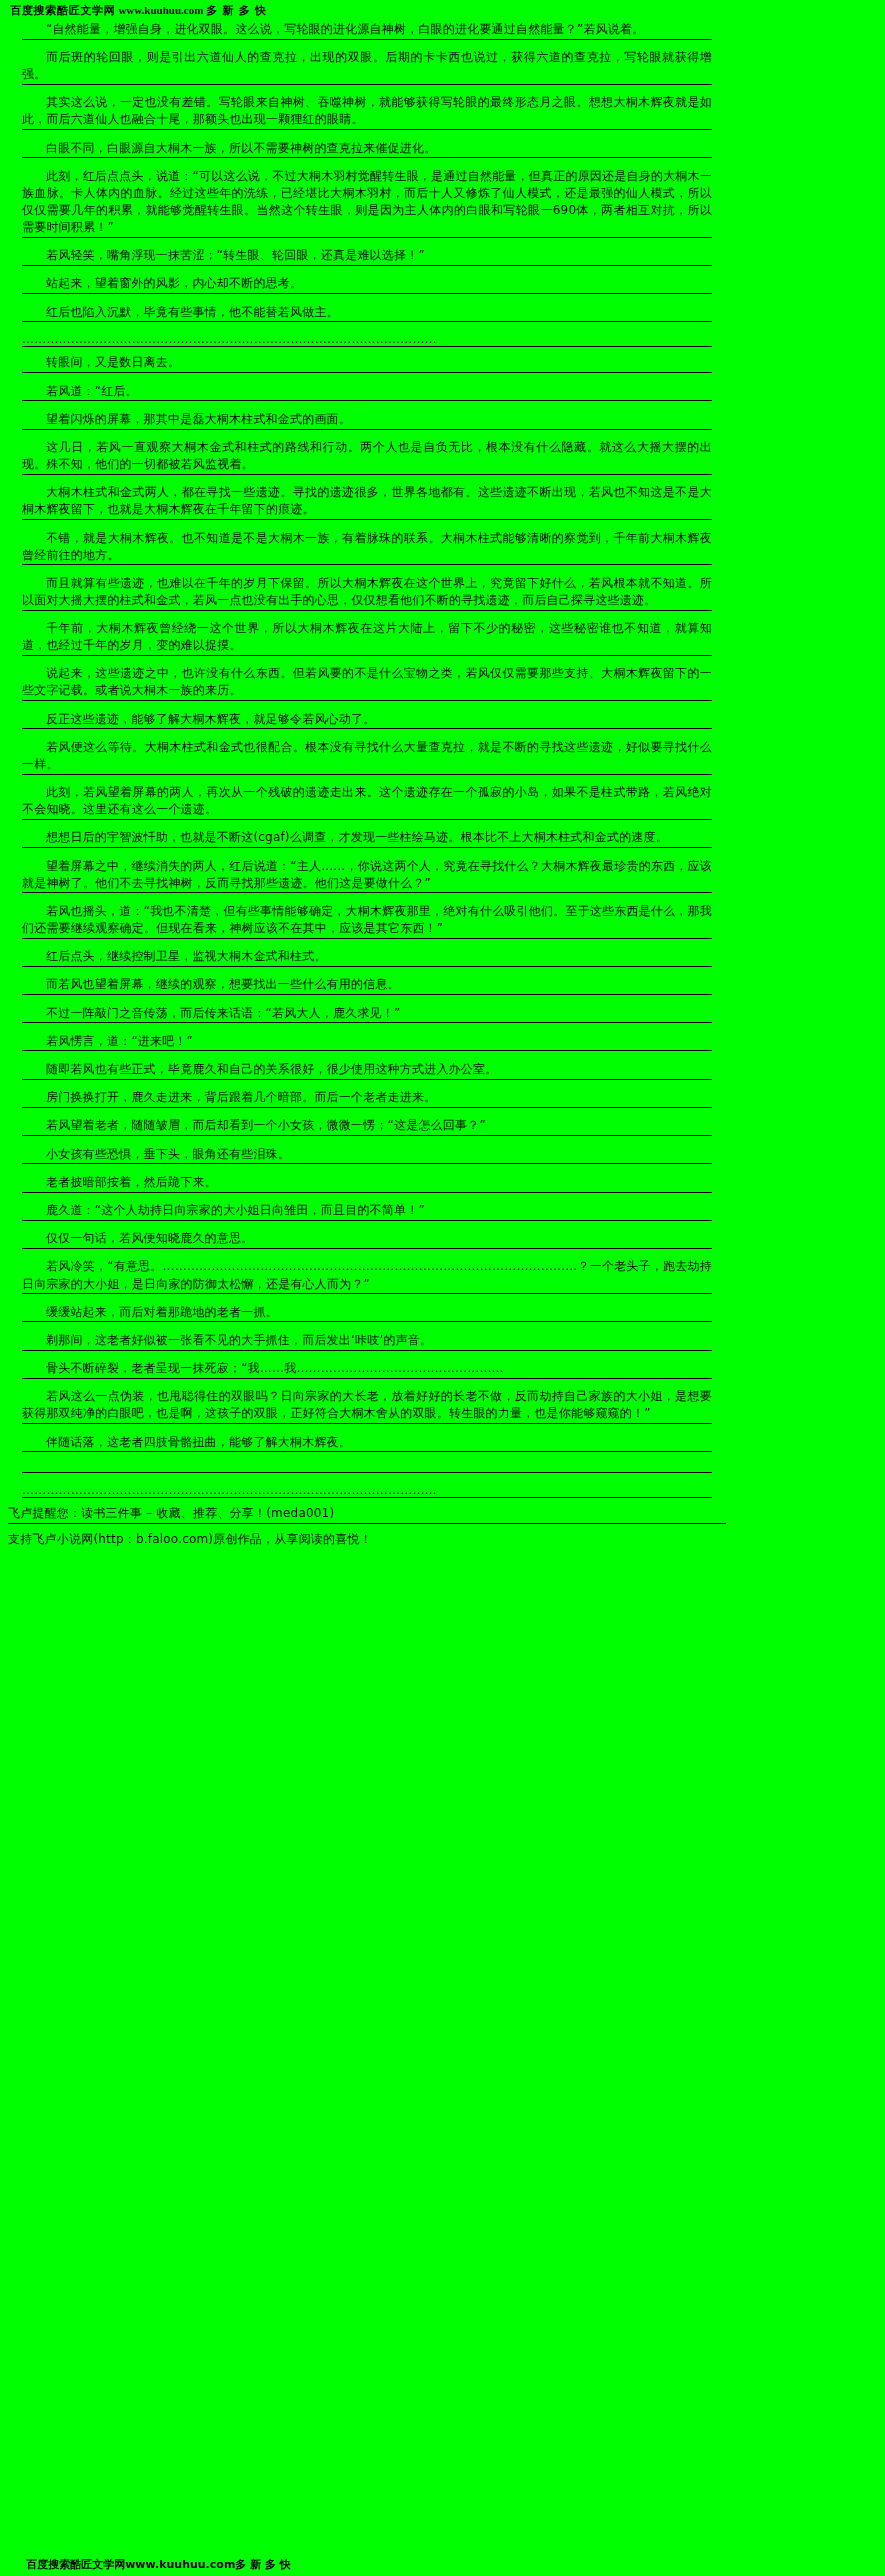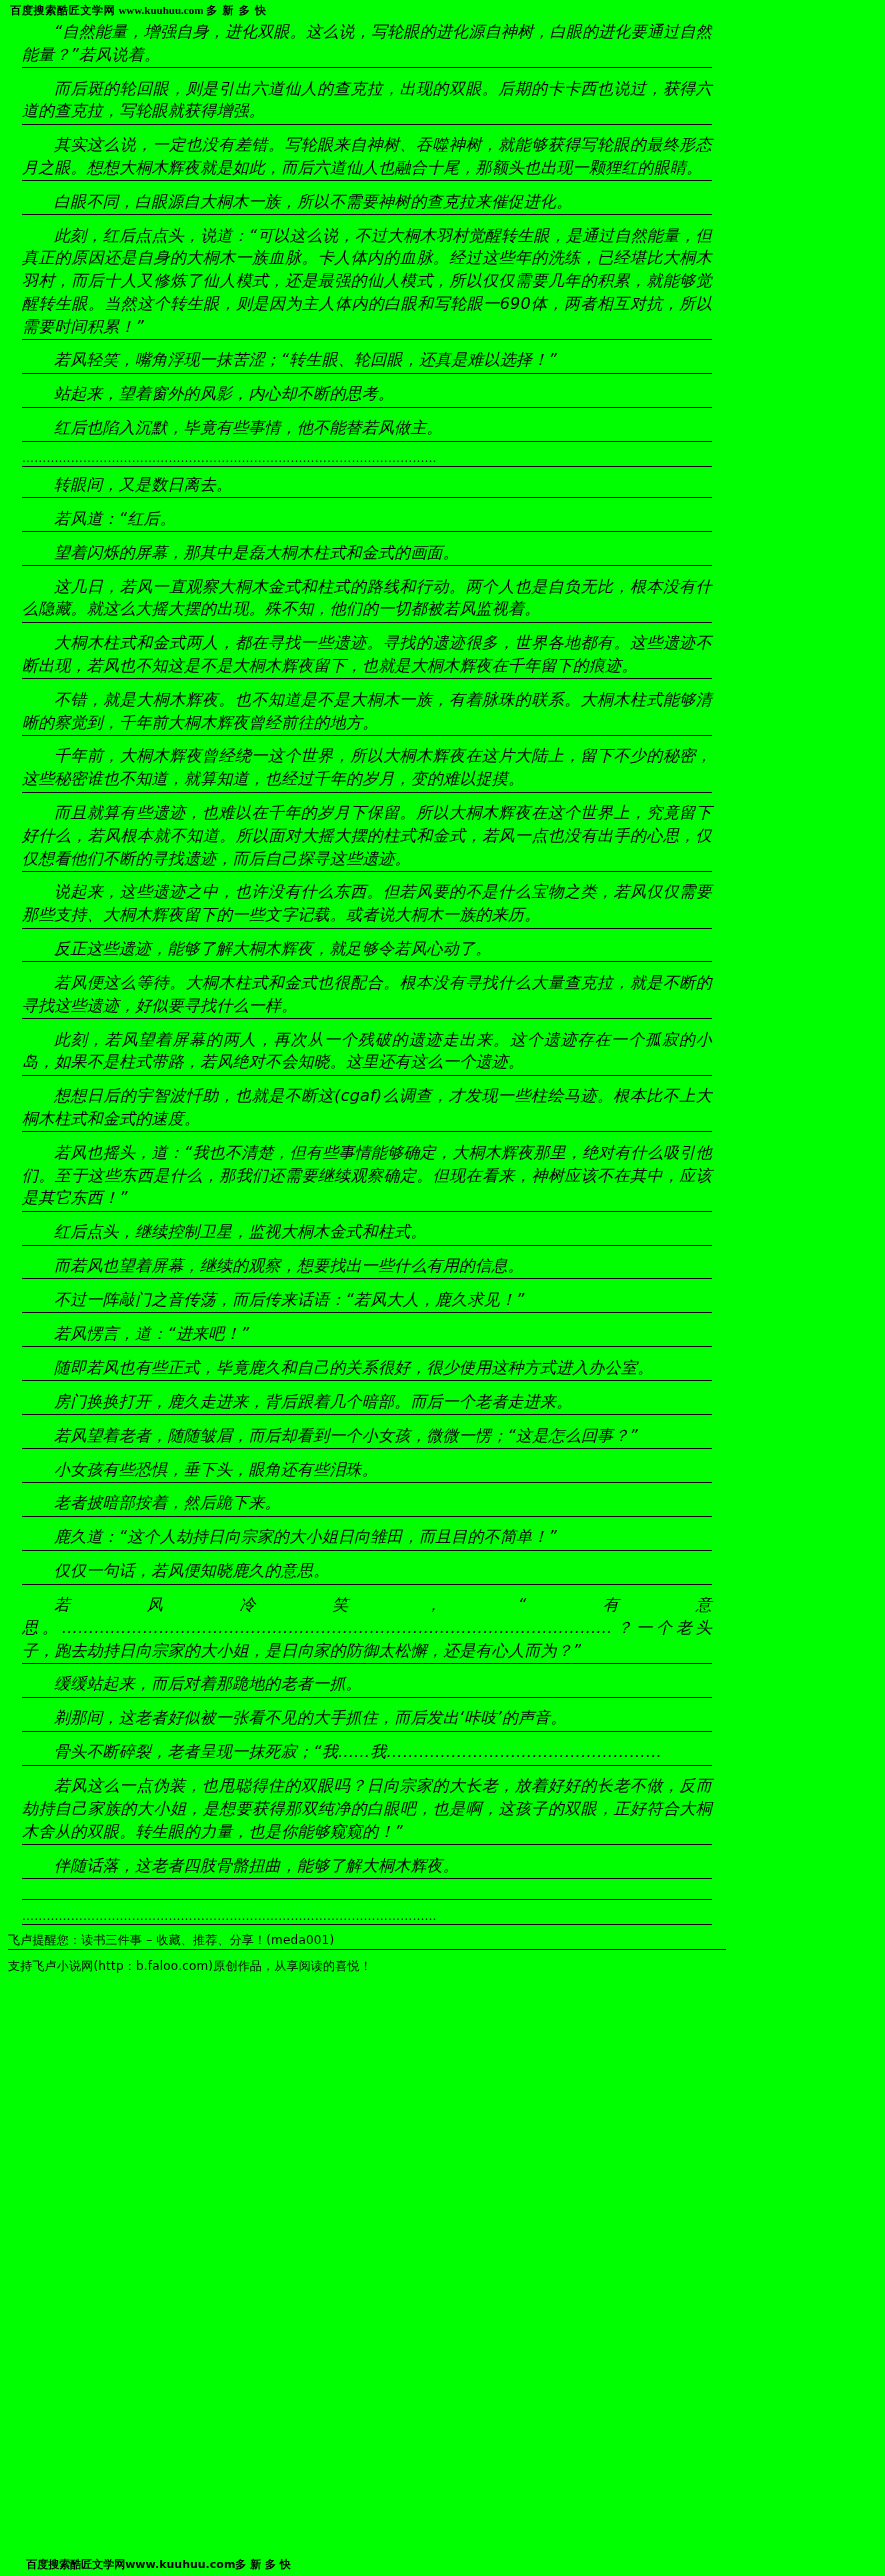--- a/index.html
+++ b/index.html
@@ -41,29 +41,28 @@
   }
   .site-banner .brand-tail {
     font-weight: bold;
     letter-spacing: 0.7px;
   }
   .content {
     padding: 1.5px 22px 0 22px;
   }
   p.para {
     margin: 0 0 9.5px 0;
-    font-size: 16px;
+    font-size: 12px;
     line-height: 1.42;
     text-indent: 2em;
     text-align: justify;
     letter-spacing: 0.2px;
     word-break: break-all;
     border-bottom: 0.7px solid #000;
     padding-bottom: 0.7px;
-    font-style: italic;
   }
   .divider-row {
     margin: 0 0 9.5px 0;
     height: 10.2px;
     border-bottom: 0.7px solid #000;
   }
   .dotted-row {
     margin: 0 0 7.3px 0;
     font-size: 12px;
     line-height: 1.2;
@@ -115,27 +114,28 @@
     <p class="para">若风轻笑，嘴角浮现一抹苦涩；“转生眼、轮回眼，还真是难以选择！”</p>
     <p class="para">站起来，望着窗外的风影，内心却不断的思考。</p>
     <p class="para">红后也陷入沉默，毕竟有些事情，他不能替若风做主。</p>
     <div class="dotted-row">…………………………………………………………………………………………</div>
     <p class="para">转眼间，又是数日离去。</p>
     <p class="para">若风道：“红后。</p>
     <p class="para">望着闪烁的屏幕，那其中是磊大桐木柱式和金式的画面。</p>
     <p class="para">这几日，若风一直观察大桐木金式和柱式的路线和行动。两个人也是自负无比，根本没有什么隐藏。就这么大摇大摆的出现。殊不知，他们的一切都被若风监视着。</p>
     <p class="para">大桐木柱式和金式两人，都在寻找一些遗迹。寻找的遗迹很多，世界各地都有。这些遗迹不断出现，若风也不知这是不是大桐木辉夜留下，也就是大桐木辉夜在千年留下的痕迹。</p>
     <p class="para">不错，就是大桐木辉夜。也不知道是不是大桐木一族，有着脉珠的联系。大桐木柱式能够清晰的察觉到，千年前大桐木辉夜曾经前往的地方。</p>
+    <p class="para">而且就算有些遗迹，也难以在千年的岁月下保留。所以大桐木辉夜在这个世界上，究竟留下好什么，若风根本就不知道。所以面对大摇大摆的柱式和金式，若风一点也没有出手的心思，仅仅想看他们不断的寻找遗迹，而后自己探寻这些遗迹。</p>
     <p class="para">千年前，大桐木辉夜曾经绕一这个世界，所以大桐木辉夜在这片大陆上，留下不少的秘密，这些秘密谁也不知道，就算知道，也经过千年的岁月，变的难以捉摸。</p>
-    <p class="para">而且就算有些遗迹，也难以在千年的岁月下保留。所以大桐木辉夜在这个世界上，究竟留下好什么，若风根本就不知道。所以面对大摇大摆的柱式和金式，若风一点也没有出手的心思，仅仅想看他们不断的寻找遗迹，而后自己探寻这些遗迹。</p>
     <p class="para">说起来，这些遗迹之中，也许没有什么东西。但若风要的不是什么宝物之类，若风仅仅需要那些支持、大桐木辉夜留下的一些文字记载。或者说大桐木一族的来历。</p>
     <p class="para">反正这些遗迹，能够了解大桐木辉夜，就足够令若风心动了。</p>
     <p class="para">若风便这么等待。大桐木柱式和金式也很配合。根本没有寻找什么大量查克拉，就是不断的寻找这些遗迹，好似要寻找什么一样。</p>
     <p class="para">此刻，若风望着屏幕的两人，再次从一个残破的遗迹走出来。这个遗迹存在一个孤寂的小岛，如果不是柱式带路，若风绝对不会知晓。这里还有这么一个遗迹。</p>
     <p class="para">想想日后的宇智波忏助，也就是不断这(cgaf)么调查，才发现一些柱绘马迹。根本比不上大桐木柱式和金式的速度。</p>
+    <p class="para">望着屏幕之中，继续消失的两人，红后说道：“主人……，你说这两个人，究竟在寻找什么？大桐木辉夜最珍贵的东西，应该就是神树了。他们不去寻找神树，反而寻找那些遗迹。他们这是要做什么？”</p>
     <p class="para">若风也摇头，道：“我也不清楚，但有些事情能够确定，大桐木辉夜那里，绝对有什么吸引他们。至于这些东西是什么，那我们还需要继续观察确定。但现在看来，神树应该不在其中，应该是其它东西！”</p>
     <p class="para">红后点头，继续控制卫星，监视大桐木金式和柱式。</p>
     <p class="para">而若风也望着屏幕，继续的观察，想要找出一些什么有用的信息。</p>
     <p class="para">不过一阵敲门之音传荡，而后传来话语：“若风大人，鹿久求见！”</p>
     <p class="para">若风愣言，道：“进来吧！”</p>
     <p class="para">随即若风也有些正式，毕竟鹿久和自己的关系很好，很少使用这种方式进入办公室。</p>
     <p class="para">房门换换打开，鹿久走进来，背后跟着几个暗部。而后一个老者走进来。</p>
     <p class="para">若风望着老者，随随皱眉，而后却看到一个小女孩，微微一愣；“这是怎么回事？”</p>
     <p class="para">小女孩有些恐惧，垂下头，眼角还有些泪珠。</p>
     <p class="para">老者披暗部按着，然后跪下来。</p>

